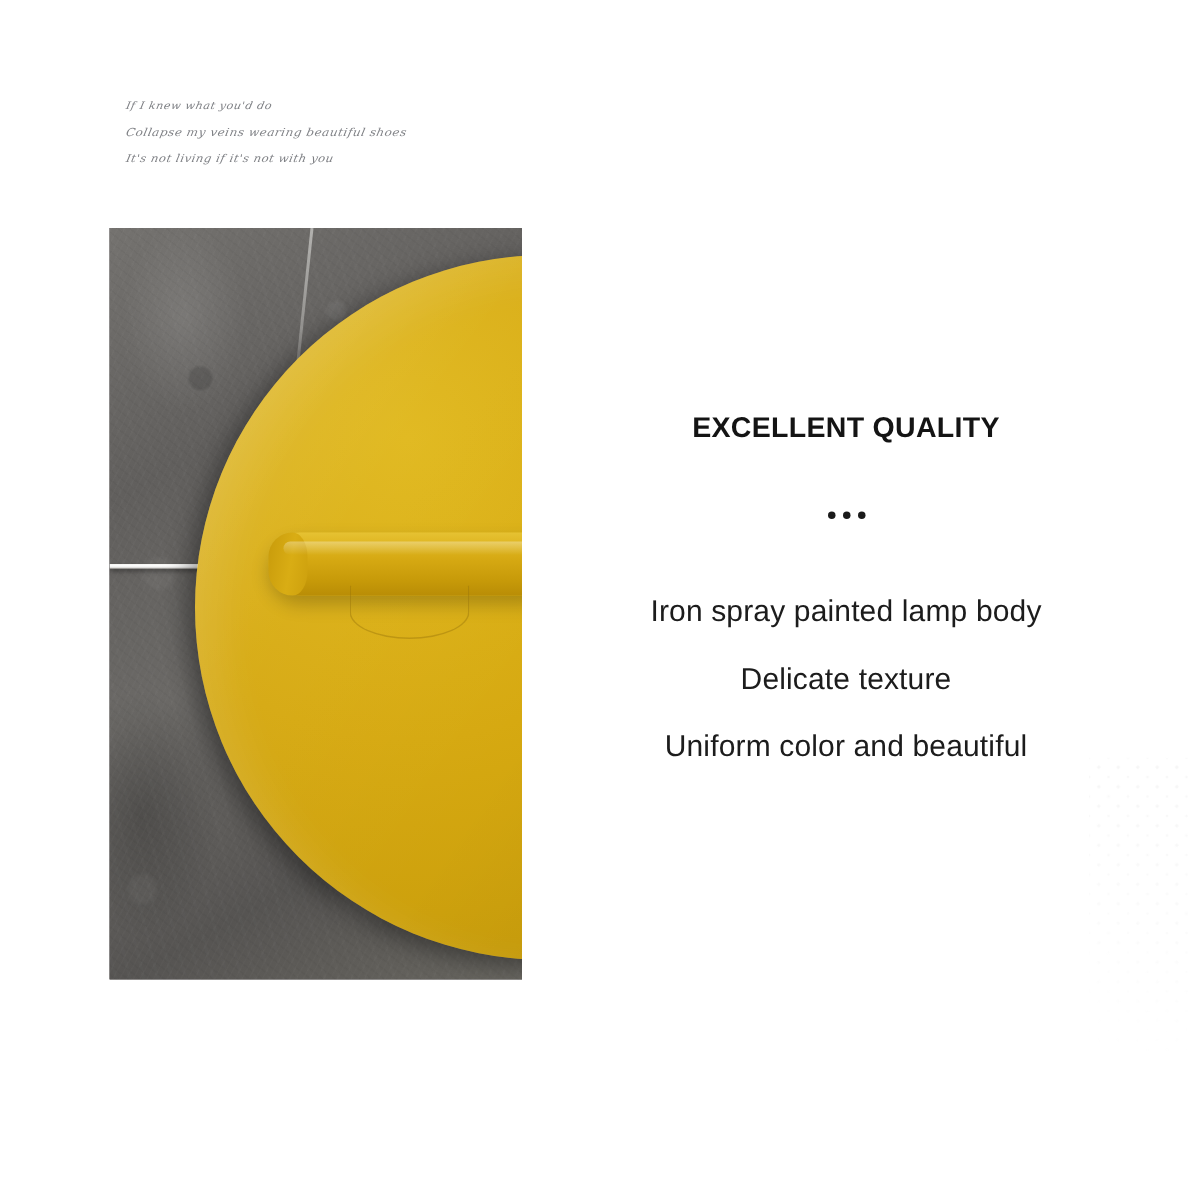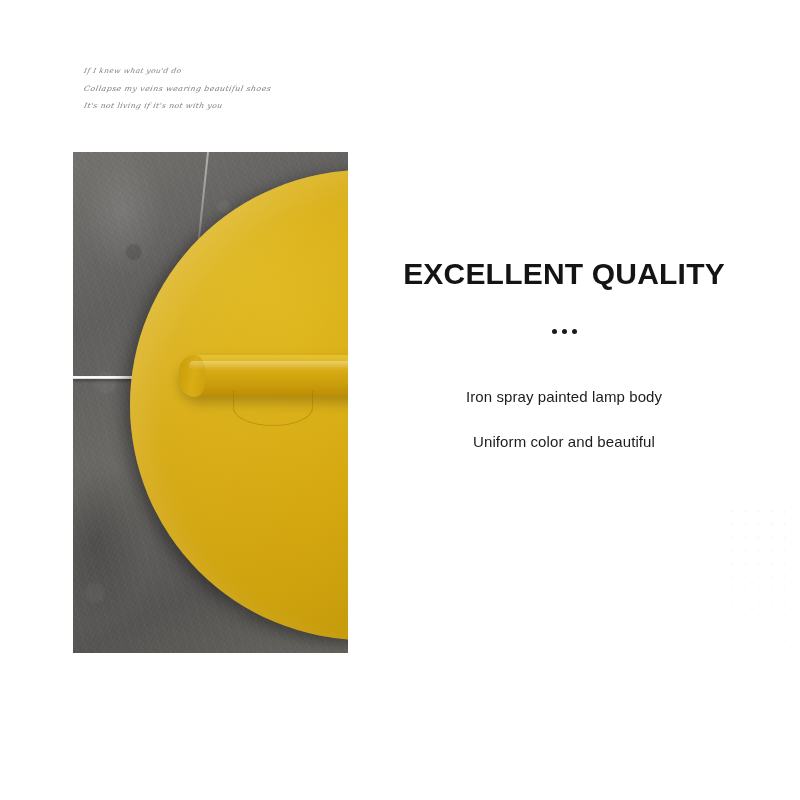--- a/index.html
+++ b/index.html
@@ -180,46 +180,46 @@
 
   
   .copy {
     position: absolute;
     left: 392px;
     top: 258px;
     width: 344px;
     text-align: center;
   }
   .headline {
-    font-size: 30px;
+    font-size: 19px;
     font-weight: bold;
     letter-spacing: 0.2px;
     color: #141414;
-    margin: 0;
+    margin: 12px;
     line-height: 32px;
   }
   .dots {
     margin-top: 34px;
     height: 14px;
     display: flex;
     justify-content: center;
     align-items: center;
     gap: 5px;
   }
   .dot {
     width: 5px;
     height: 5px;
     border-radius: 50%;
     background: #1a1a1a;
   }
   .features {
     margin-top: 36px;
   }
   .feature {
-    font-size: 15px;
+    font-size: 20px;
     color: #1c1c1c;
     line-height: 45px;
     letter-spacing: 0.1px;
     white-space: nowrap;
   }
 
   
   .dot-grid {
     position: absolute;
     left: 726px;
@@ -268,19 +268,20 @@
     <h1 class="headline">EXCELLENT QUALITY</h1>
 
     <div class="dots">
       <span class="dot"></span>
       <span class="dot"></span>
       <span class="dot"></span>
     </div>
 
     <div class="features">
       <div class="feature">Iron spray painted lamp body</div>
+      <div class="feature">Delicate texture</div>
       <div class="feature">Uniform color and beautiful</div>
     </div>
   </div>
 
   <div class="dot-grid"></div>
 
 </div>
 
 </body></html>

